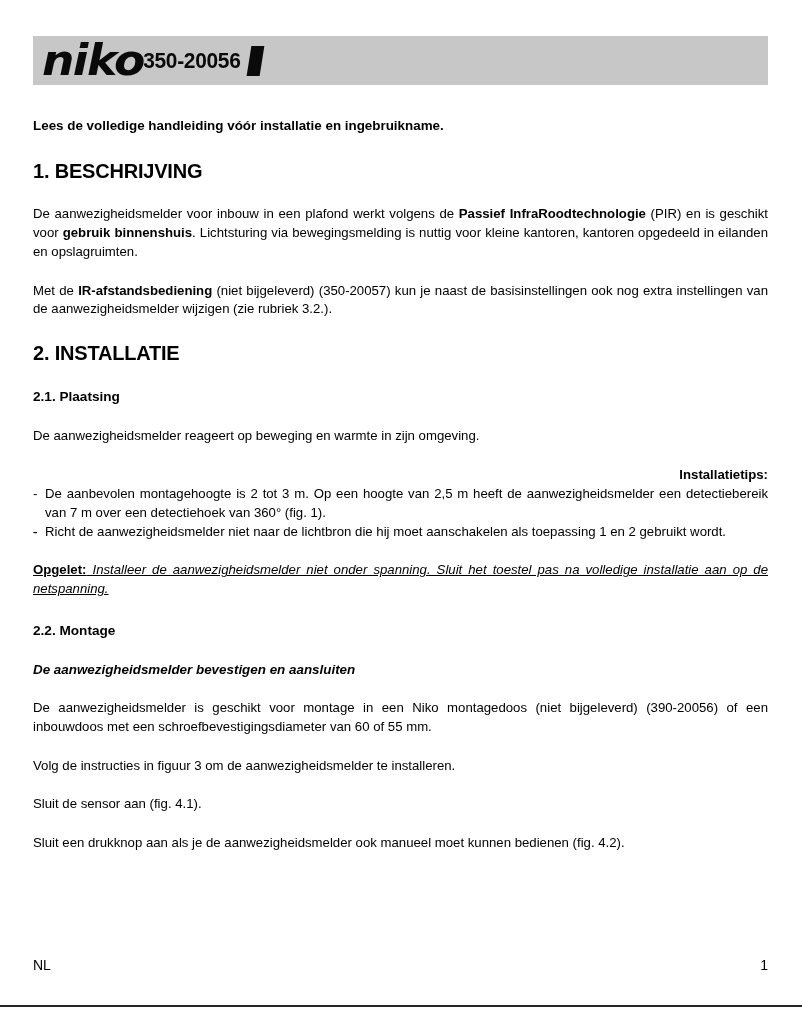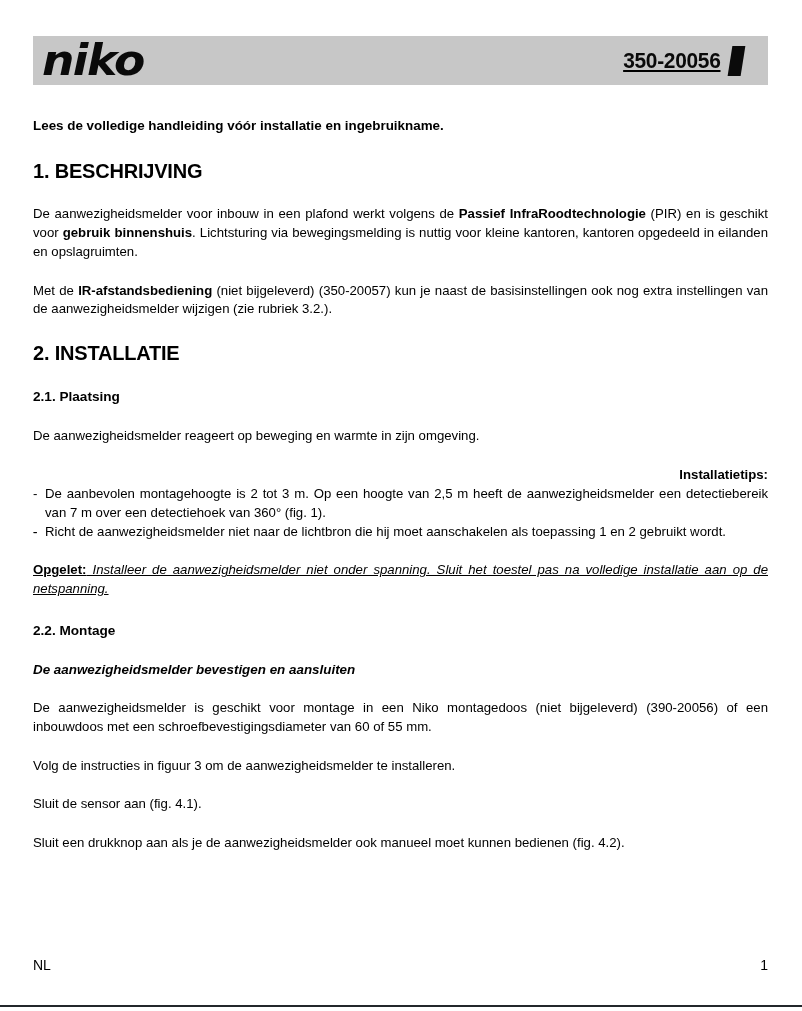--- a/index.html
+++ b/index.html
@@ -38,40 +38,39 @@
   
   .header-bar {
     position: absolute;
     left: 33px;
     top: 36px;
     width: 735px;
     height: 49px;
     background: #c7c7c7;
     display: flex;
     align-items: center;
-    justify-content: space-between;
+    justify-content: flex-start;
   }
   .logo {
     font-family: "DejaVu Sans", sans-serif;
     font-weight: 700;
     font-style: italic;
     font-size: 43px;
     line-height: 43px;
     letter-spacing: -1.5px;
     color: #0a0a0a;
     margin-left: 9px;
     transform: scaleX(1.06);
     transform-origin: left center;
     user-select: none;
   }
   .header-right {
     display: flex;
     align-items: center;
     margin-right: 25px;
-    text-decoration: underline;
   }
   .ref-number {
     font-family: "Liberation Sans", sans-serif;
     font-weight: 700;
     font-size: 22px;
     letter-spacing: -0.3px;
     color: #0a0a0a;
     transform: scaleX(0.95);
     transform-origin: right center;
   }

